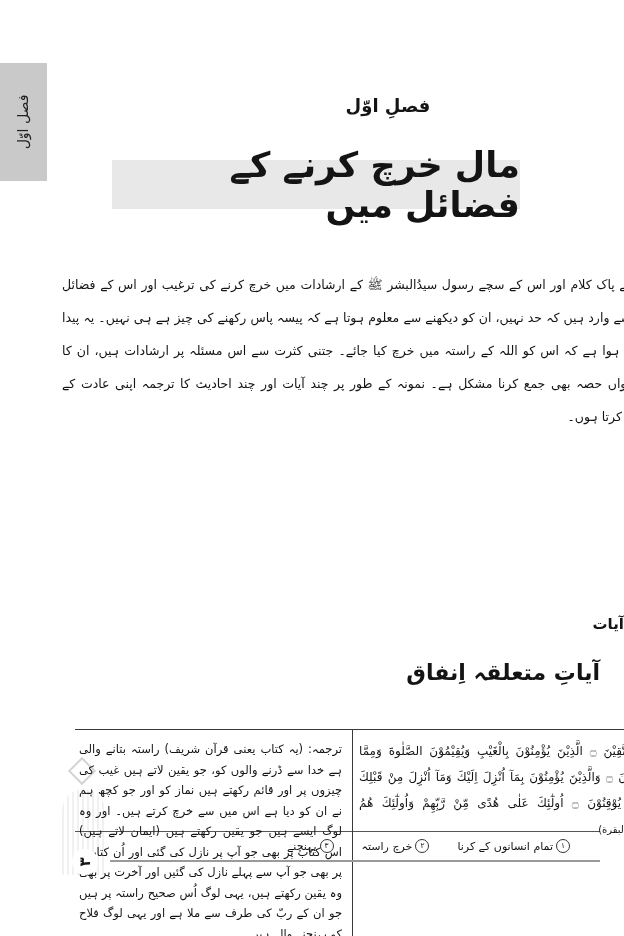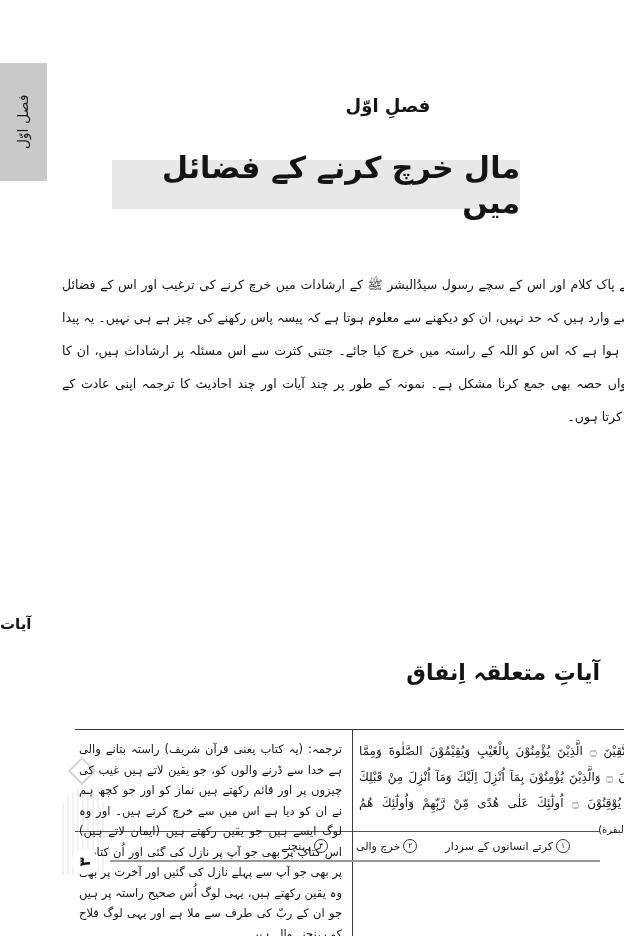--- a/index.html
+++ b/index.html
@@ -18,29 +18,29 @@
     direction:rtl;
   }
   
   .chapter-heading{
     position:absolute;top:95px;left:62px;right:24px;text-align:center;
     font-size:18px;font-weight:bold;direction:rtl;transform:translateX(14px);
   }
   .banner{
     position:absolute;left:112px;top:139px;width:408px;height:49px;
     background:#e8e8e8;display:flex;align-items:center;justify-content:center;
-    font-size:30px;font-weight:bold;direction:rtl;letter-spacing:0;
+    font-size:35px;font-weight:bold;direction:rtl;letter-spacing:0;
   }
   
   .intro{
     position:absolute;top:198px;right:24px;left:62px;max-height:168px;overflow:hidden;
     direction:rtl;text-align:justify;font-size:12.5px;line-height:33px;text-indent:30px;
   }
   .ayat-heading{
-    position:absolute;top:380px;left:0;right:0;text-align:left;
+    position:absolute;top:380px;left:0;right:0;text-align:right;
     font-size:15px;font-weight:bold;direction:rtl;
   }
   .section-title{
     position:absolute;top:407px;right:24px;direction:rtl;
     font-size:22px;font-weight:bold;
   }
   
   .verse-table{
     position:absolute;left:75px;right:24px;top:451px;height:302px;
     border-top:1px solid #3a3a3a;border-bottom:1px solid #3a3a3a;
@@ -121,25 +121,25 @@
     <span>(۱) هُدًى لِّلْمُتَّقِيْنَ ۝ الَّذِيْنَ يُؤْمِنُوْنَ بِالْغَيْبِ وَيُقِيْمُوْنَ الصَّلٰوةَ وَمِمَّا رَزَقْنٰهُمْ يُنْفِقُوْنَ ۝ وَالَّذِيْنَ يُؤْمِنُوْنَ بِمَآ اُنْزِلَ اِلَيْكَ وَمَآ اُنْزِلَ مِنْ قَبْلِكَ وَبِالْاٰخِرَةِ هُمْ يُوْقِنُوْنَ ۝ اُولٰٓئِكَ عَلٰى هُدًى مِّنْ رَّبِّهِمْ وَاُولٰٓئِكَ هُمُ الْمُفْلِحُوْنَ ۝</span>
     <span class="arabic-source">(البقرة)</span>
   </div>
 </div>
 
 <div class="footnote-rule"></div>
 
 <div class="footnotes">
   <span class="footnote-item">
     <span class="fn-circle">۱</span>
-    <span>کرتے انسانوں کے سردار</span>
+    <span>تمام انسانوں کے کرنا</span>
   </span>
   <span class="footnote-item">
     <span class="fn-circle">۲</span>
-    <span>خرچ والی</span>
+    <span>خرچ راستہ</span>
   </span>
   <span class="footnote-item">
     <span class="fn-circle">۳</span>
     <span>پہنچنے</span>
   </span>
 </div>
 
 <div class="bottom-rule"></div>
 
 <div class="page-number">

